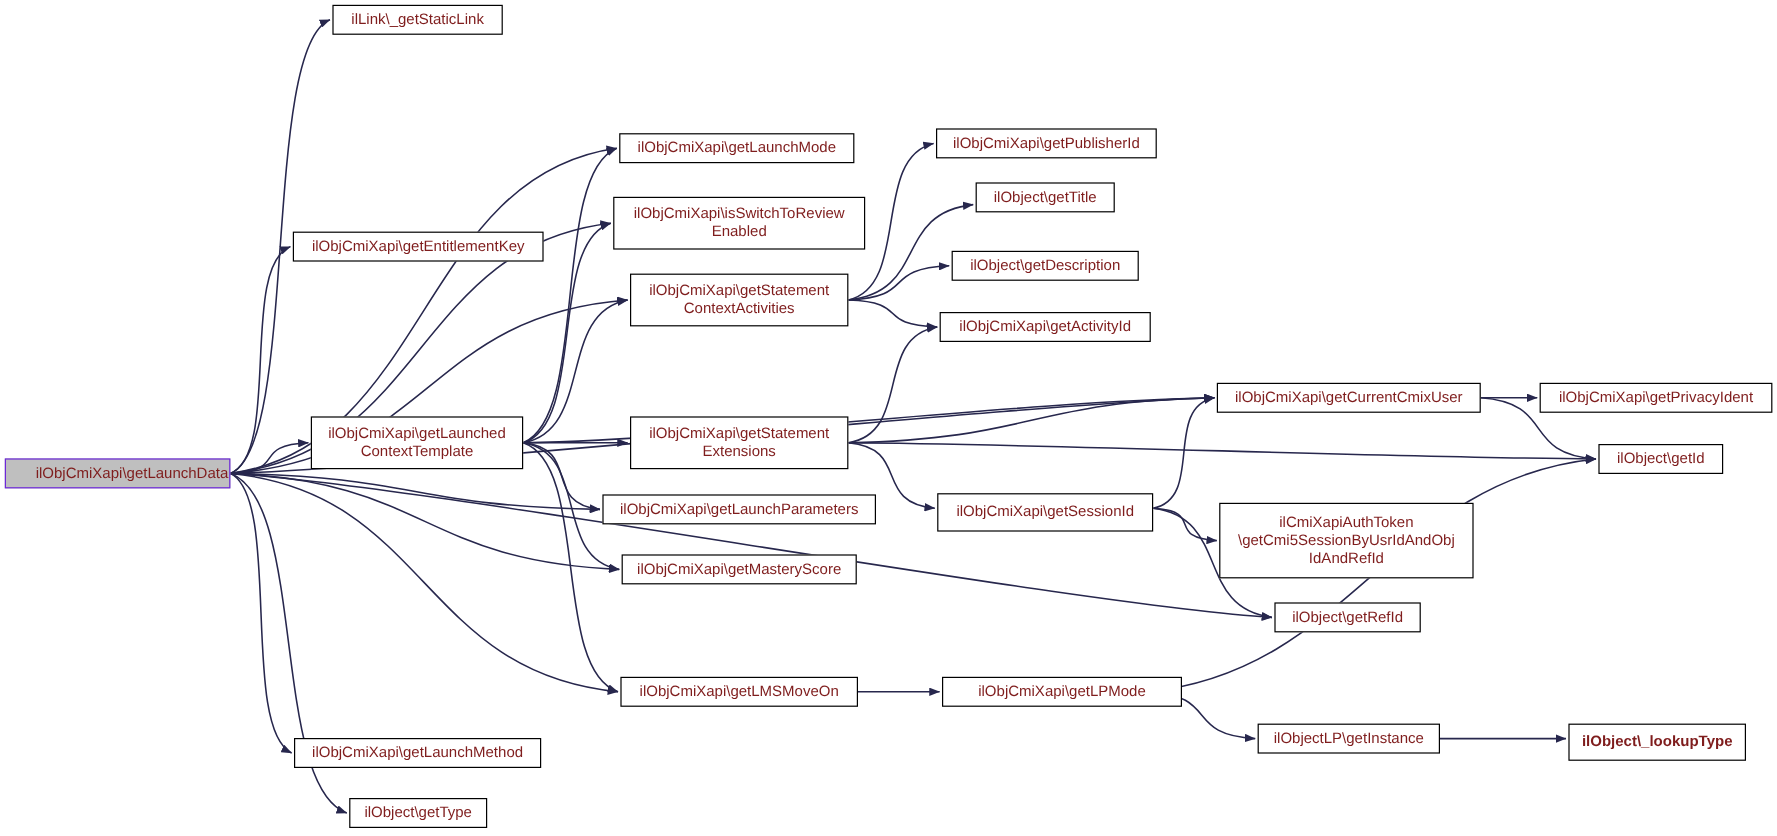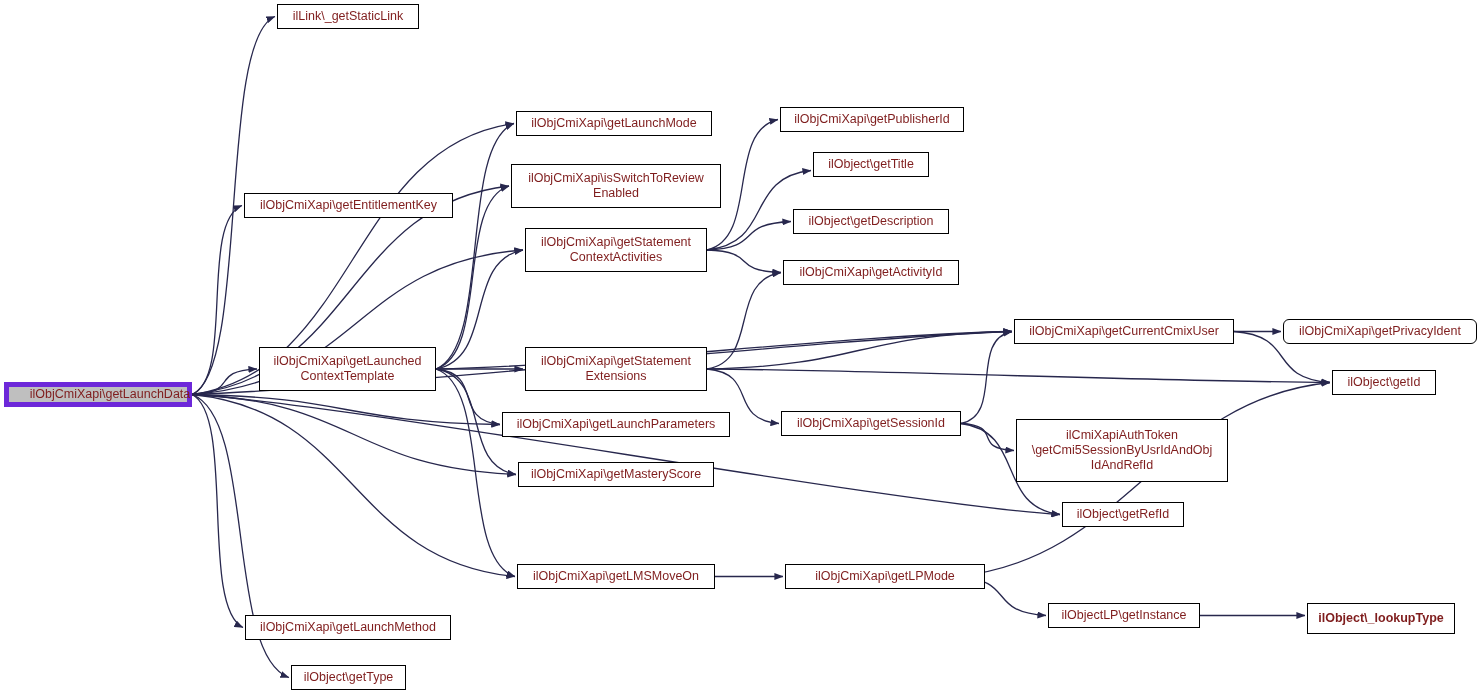--- a/index.html
+++ b/index.html
@@ -3,21 +3,21 @@
 <meta charset="utf-8">
 <style>
   html,body{margin:0;padding:0;background:#ffffff;}
   body{font-family:"Liberation Sans", sans-serif;}
   #canvas{position:relative;width:1481px;height:697px;background:#ffffff;overflow:hidden;}
   #edge-layer{position:absolute;left:0;top:0;width:1481px;height:697px;}
   .node{position:absolute;box-sizing:border-box;border:1px solid #000000;background:#ffffff;
         display:flex;align-items:center;justify-content:center;text-align:center;
         font-family:"Liberation Sans", sans-serif;font-size:12.5px;color:#7f1d1d;
         line-height:1.22;padding:0 5px;white-space:pre-line;}
-  .node.root{background:#bfbfbf;border:5px solid #6d28d9;padding-left:29px;}
+  .node.root{background:#bfbfbf;border:1px solid #6d28d9;padding-left:29px;}
 </style>
 </head>
 <body>
 
 <div id="canvas">
   <svg id="edge-layer" viewBox="0 0 1481 697" xmlns="http://www.w3.org/2000/svg">
     <defs>
       <marker id="arrow" markerWidth="9" markerHeight="7" refX="8.6" refY="3.5" orient="auto" markerUnits="userSpaceOnUse">
         <path d="M0,0 L9,3.5 L0,7 Z" fill="#27274d"></path>
       </marker>
@@ -70,27 +70,27 @@
       <div class="node" style="left: 516px; top: 111px; width: 196px; height: 25px; text-align: right;">ilObjCmiXapi\getLaunchMode</div>
       <div class="node" style="left: 511px; top: 164px; width: 210px; height: 44px;">ilObjCmiXapi\isSwitchToReview
 Enabled</div>
       <div class="node" style="left: 525px; top: 228px; width: 182px; height: 44px;">ilObjCmiXapi\getStatement
 ContextActivities</div>
       <div class="node" style="left: 780px; top: 107px; width: 184px; height: 25px;">ilObjCmiXapi\getPublisherId</div>
       <div class="node" style="left: 813px; top: 152px; width: 116px; height: 25px;">ilObject\getTitle</div>
       <div class="node" style="left: 793px; top: 209px; width: 156px; height: 25px;">ilObject\getDescription</div>
       <div class="node" style="left: 783px; top: 260px; width: 176px; height: 25px;">ilObjCmiXapi\getActivityId</div>
       <div class="node" style="left: 1014px; top: 319px; width: 220px; height: 25px;">ilObjCmiXapi\getCurrentCmixUser</div>
-      <div class="node" style="left: 1283px; top: 319px; width: 194px; height: 25px; border-radius: 6px;">ilObjCmiXapi\getPrivacyIdent</div>
+      <div class="node" style="left: 1283px; top: 319px; width: 194px; height: 25px;">ilObjCmiXapi\getPrivacyIdent</div>
       <div class="node" style="left: 259px; top: 347px; width: 177px; height: 44px;">ilObjCmiXapi\getLaunched
 ContextTemplate</div>
       <div class="node" style="left: 525px; top: 347px; width: 182px; height: 44px;">ilObjCmiXapi\getStatement
 Extensions</div>
       <div class="node" style="left: 1332px; top: 370px; width: 104px; height: 25px;">ilObject\getId</div>
-      <div class="node" style="left: 781px; top: 411px; width: 180px; height: 25px;">ilObjCmiXapi\getSessionId</div>
+      <div class="node" style="left: 781px; top: 411px; width: 180px; height: 32px;">ilObjCmiXapi\getSessionId</div>
       <div class="node" style="left: 502px; top: 412px; width: 228px; height: 25px;">ilObjCmiXapi\getLaunchParameters</div>
       <div class="node" style="left: 1016px; top: 419px; width: 212px; height: 63px;">ilCmiXapiAuthToken
 \getCmi5SessionByUsrIdAndObj
 IdAndRefId</div>
       <div class="node" style="left: 518px; top: 462px; width: 196px; height: 25px;">ilObjCmiXapi\getMasteryScore</div>
       <div class="node" style="left: 1062px; top: 502px; width: 122px; height: 25px;">ilObject\getRefId</div>
       <div class="node" style="left: 517px; top: 564px; width: 198px; height: 25px; text-align: center;">ilObjCmiXapi\getLMSMoveOn</div>
       <div class="node" style="left: 785px; top: 564px; width: 200px; height: 25px;">ilObjCmiXapi\getLPMode</div>
       <div class="node" style="left: 1048px; top: 603px; width: 152px; height: 25px;">ilObjectLP\getInstance</div>
       <div class="node" style="left: 1307px; top: 603px; width: 148px; height: 31px; font-weight: bold;">ilObject\_lookupType</div>

